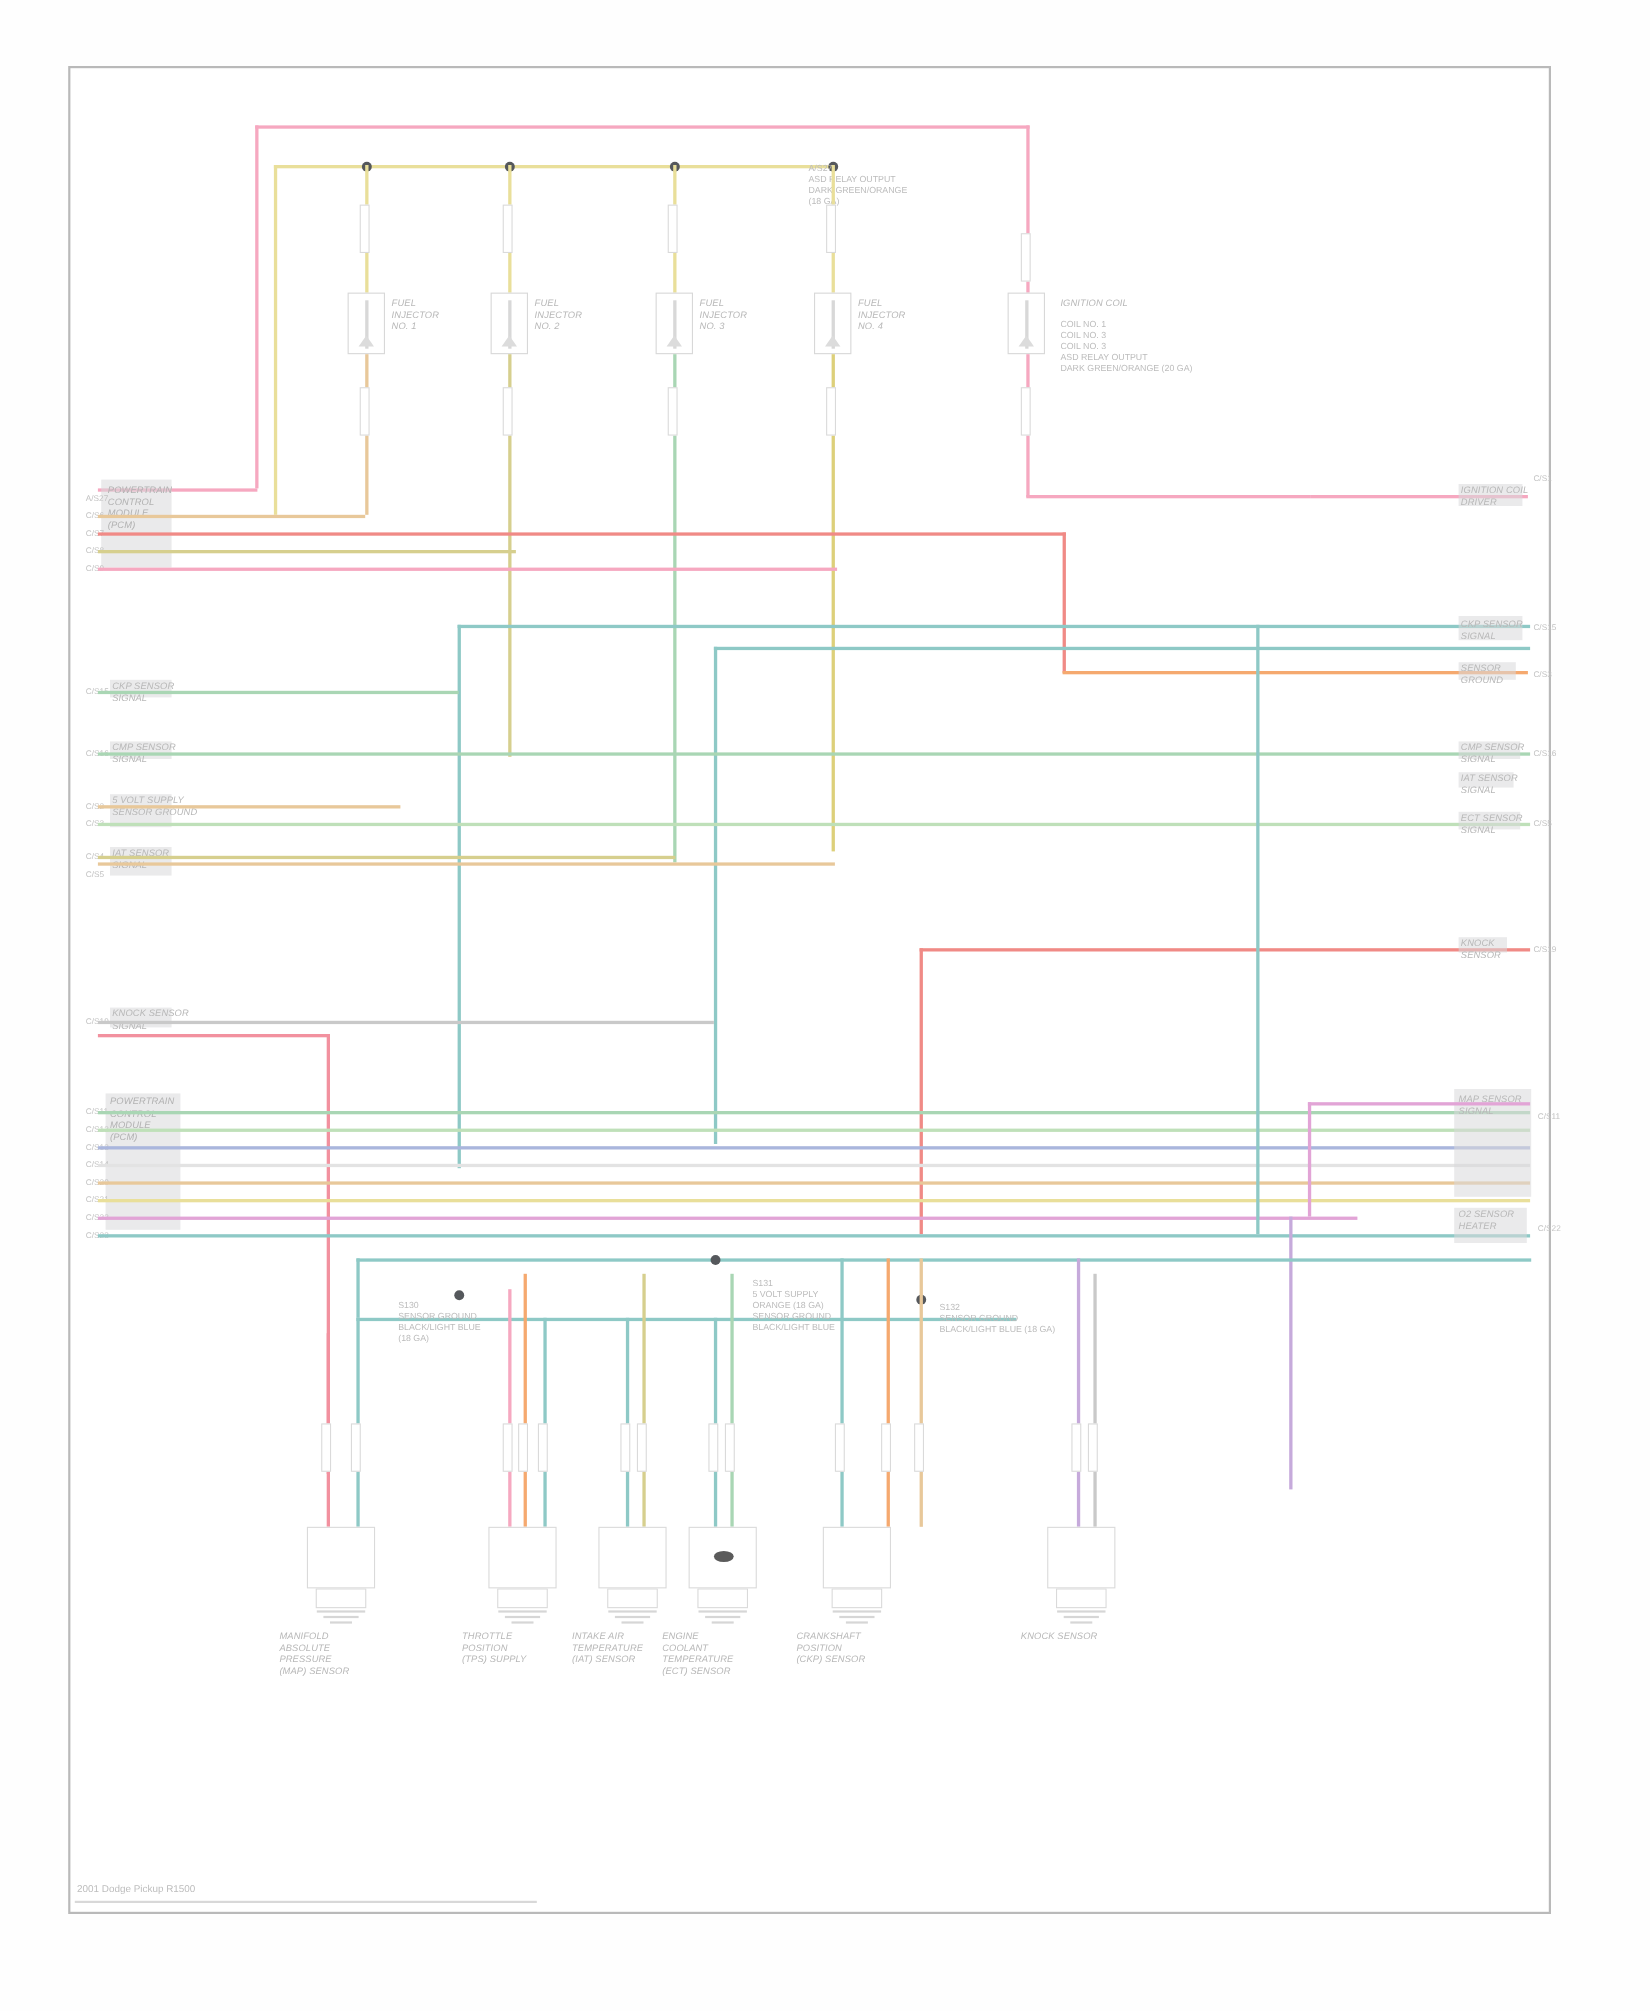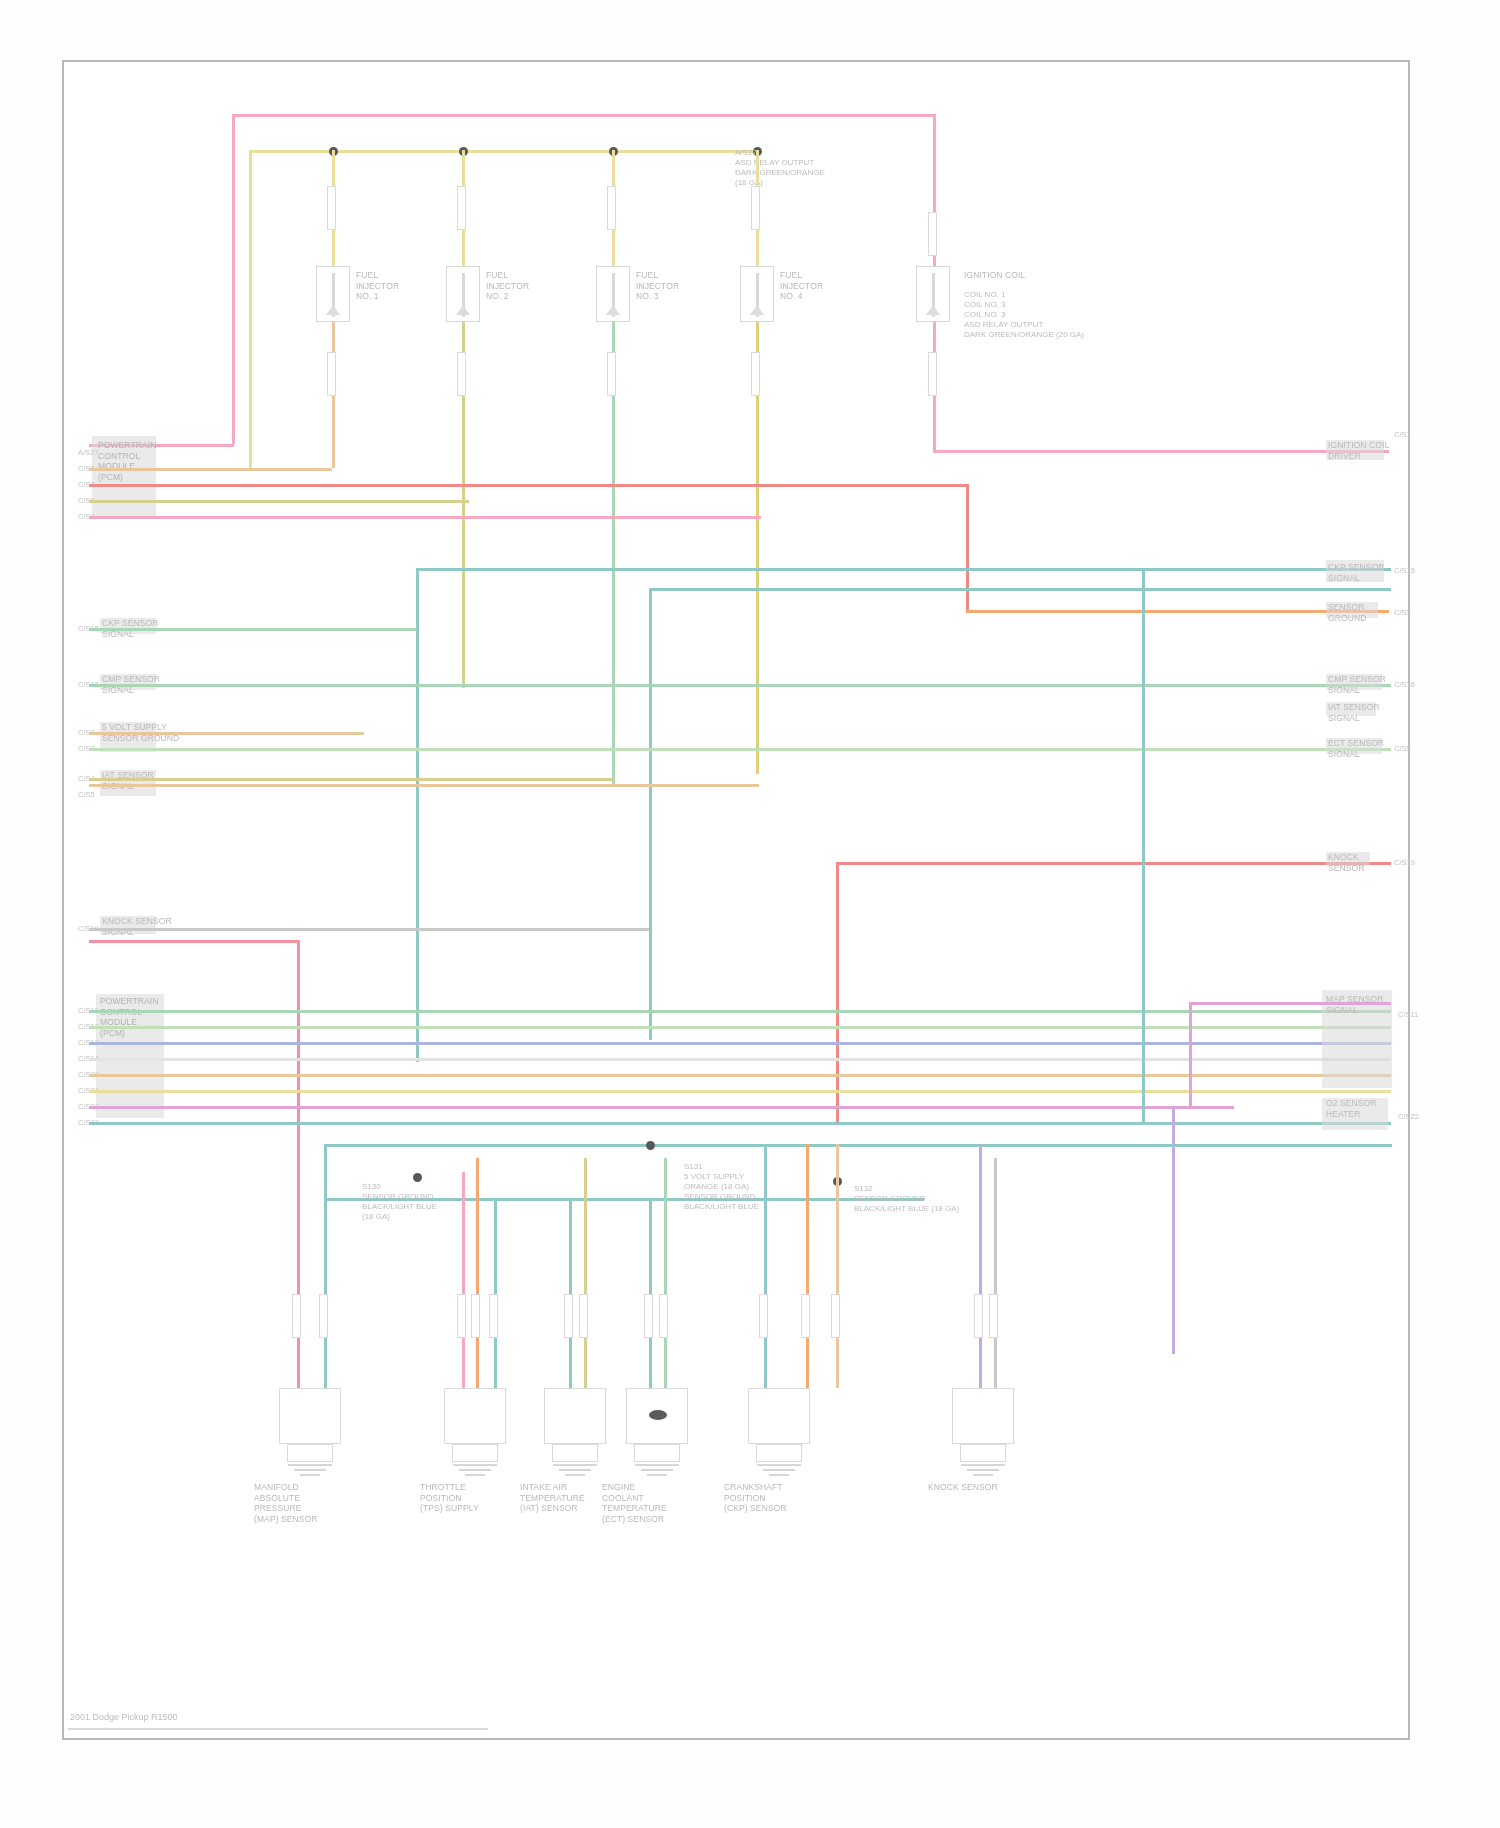--- a/index.html
+++ b/index.html
@@ -36,20 +36,21 @@
 
   
   .lbl {
     position:absolute;
     font-family:"Liberation Sans", sans-serif;
     font-size:8.5px;
     line-height:10.5px;
     color:#b8b8b8;
     white-space:pre;
     letter-spacing:.1px;
+    font-style:italic;
   }
   .lbl.c  { text-align:left; }
   .pin {
     position:absolute;
     font-size:7.5px; color:#c2c2c2;
     font-family:"Liberation Sans", sans-serif;
     white-space:pre;
   }
   .note {
     position:absolute;

